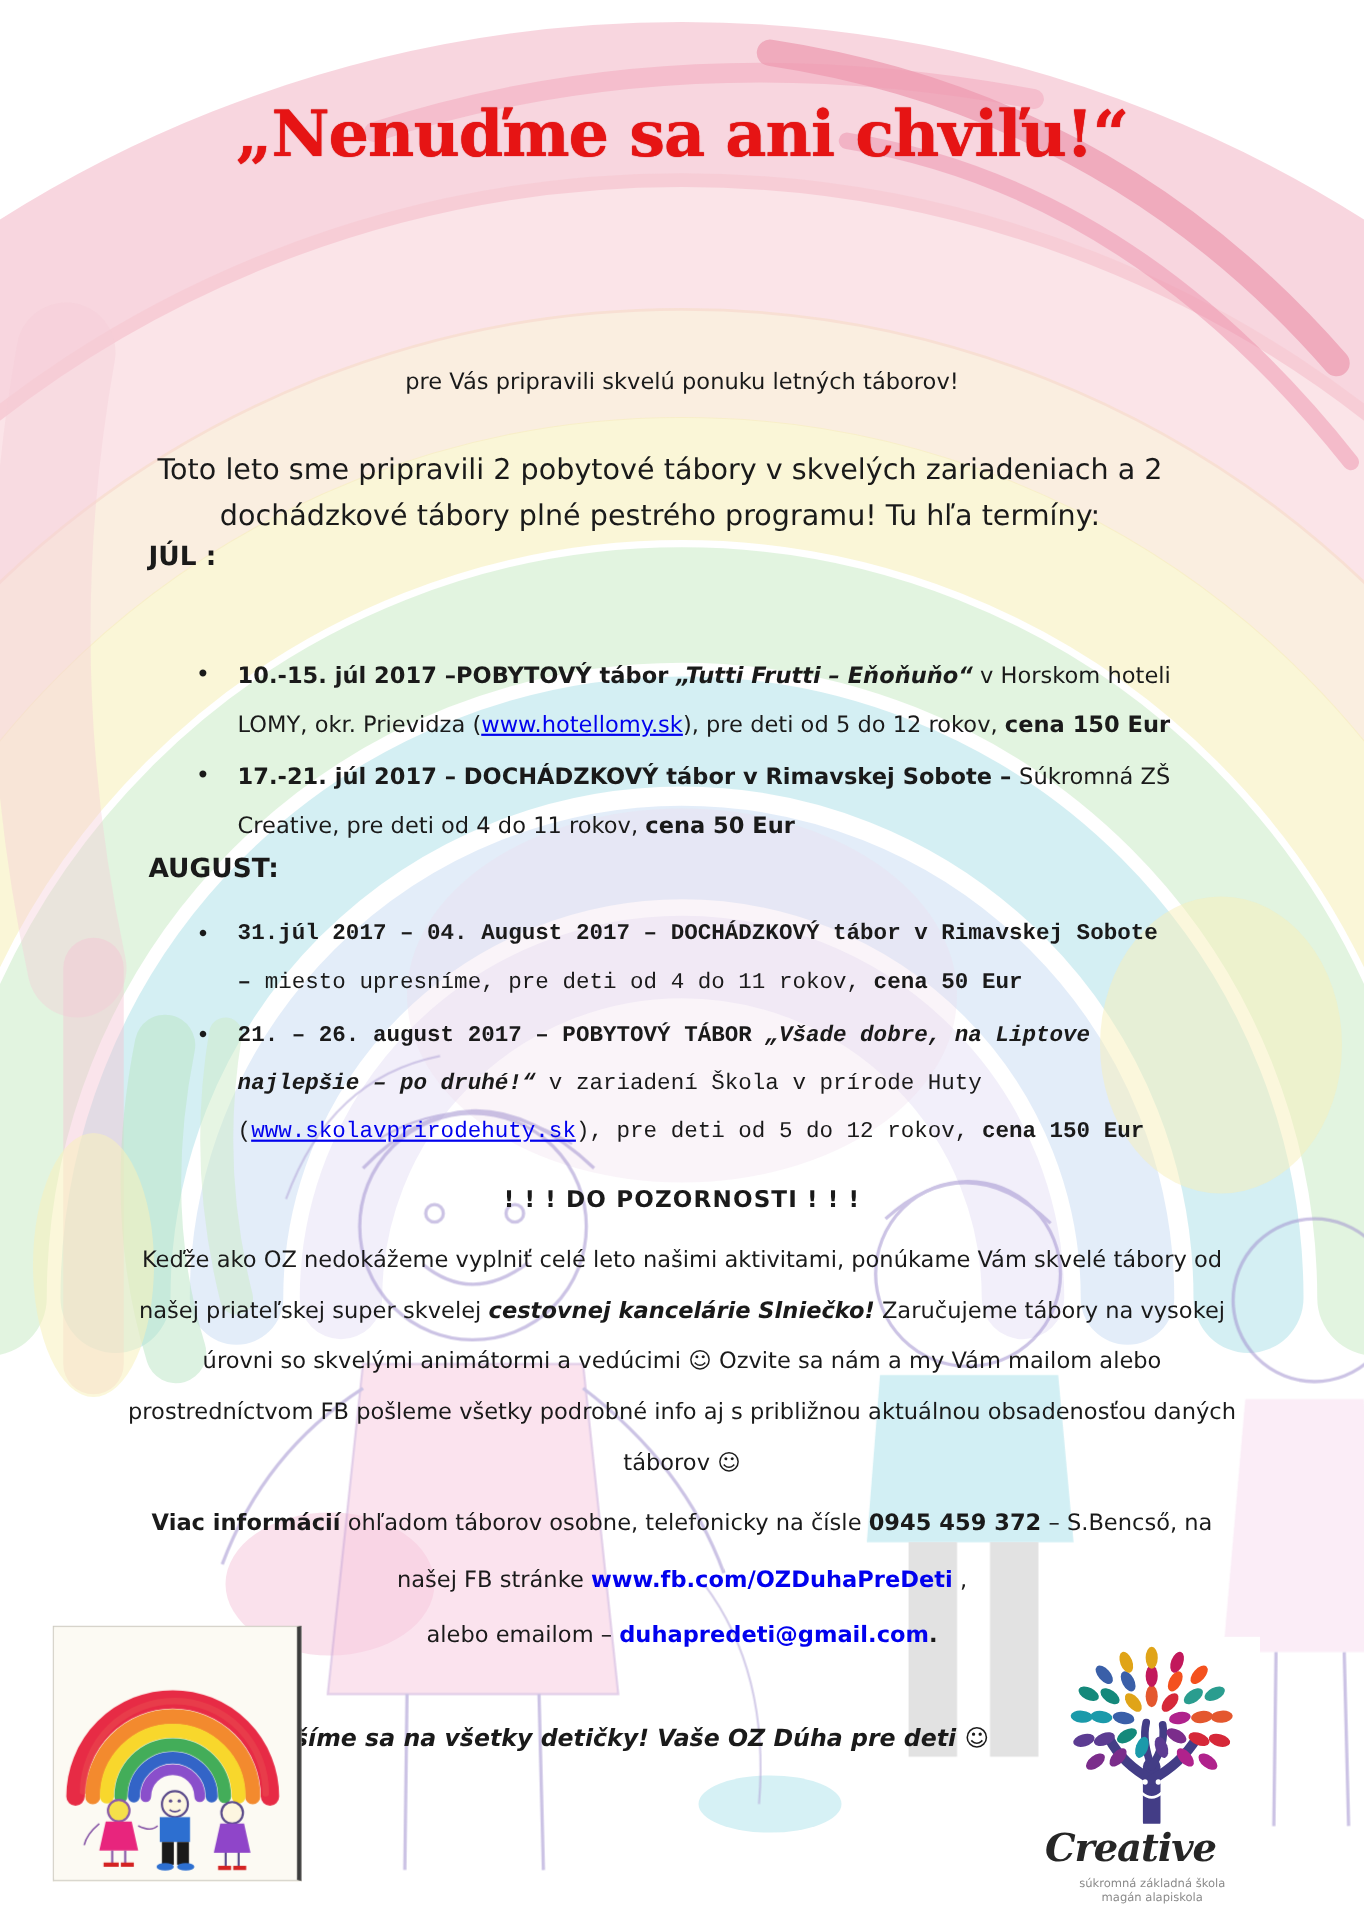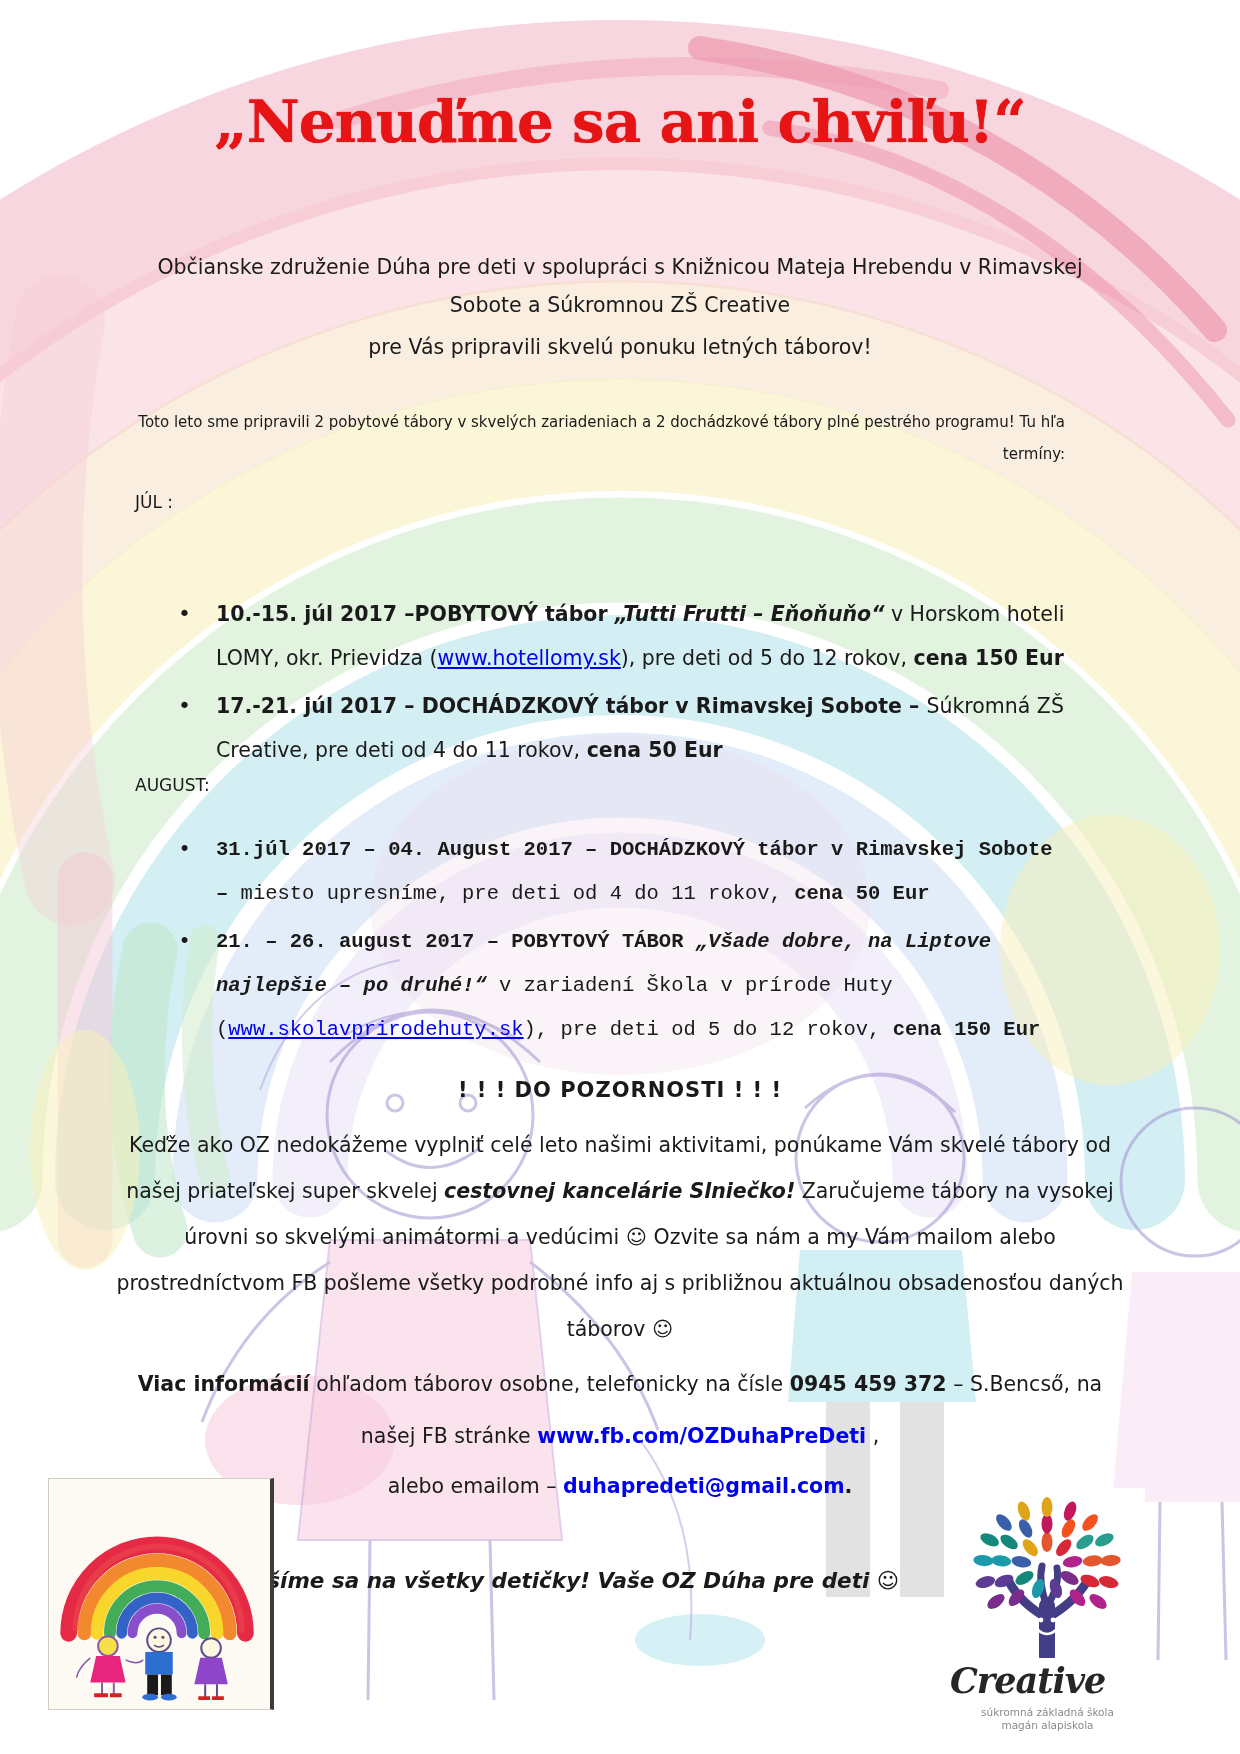--- a/index.html
+++ b/index.html
@@ -14,23 +14,23 @@
   .title{
     position:absolute;top:88px;left:0;width:100%;text-align:center;
     font-family:"DejaVu Serif","Liberation Serif",serif;
     font-weight:bold;font-size:58px;letter-spacing:-1px;color:#e61414;
     text-shadow:0 0 1px #c01010;
   }
   .intro1{position:absolute;top:248px;left:150px;width:940px;text-align:center;
     font-size:20.5px;line-height:38px;}
   .intro2{position:absolute;top:335px;left:150px;width:940px;text-align:center;
     font-size:20.5px;}
-  .summary{position:absolute;top:406px;left:135px;width:930px;text-align:right;
-    font-size:15px;line-height:32px;}
-  .month-h{position:absolute;left:135px;font-size:17px;font-weight:normal;}
+  .summary{position:absolute;top:406px;left:135px;width:930px;text-align:center;
+    font-size:26px;line-height:42px;}
+  .month-h{position:absolute;left:135px;font-size:24px;font-weight:bold;}
   .july-h{top:492px;}
   .august-h{top:775px;}
   ul.camps{position:absolute;left:170px;width:900px;margin:0;padding:0;list-style:none;}
   ul.july{top:592px;}
   ul.august{top:828px;font-family:Liberation Mono, monospace;}
   ul.camps li{position:relative;padding-left:46px;margin:0 0 4px 0;
     font-size:20.5px;line-height:44px;}
   ul.camps li::before{content:"•";position:absolute;left:8px;top:0;
     font-size:22px;line-height:44px;color:#1a1a1a;}
   .attn-h{position:absolute;top:1078px;left:120px;width:1000px;text-align:center;
@@ -114,21 +114,20 @@
       <path d="M 1132 1272 L 1240 1272 L 1252 1502 L 1112 1502 Z" fill="#f6d9ee" opacity="0.85"></path>
       <circle cx="1195" cy="1182" r="74" fill="none" stroke="#a293cf" stroke-width="3"></circle>
       <path d="M 1160 1502 L 1158 1660 M 1222 1502 L 1226 1660" fill="none" stroke="#a293cf" stroke-width="3"></path>
       <path d="M 640 1440 Q 700 1520 690 1640" fill="none" stroke="#b3a6d8" stroke-width="2"></path>
       <path d="M 260 1090 Q 300 980 400 960" fill="none" stroke="#b3a6d8" stroke-width="2"></path>
     </g>
   </svg>
 
   <div class="title">„Nenuďme sa ani chviľu!“</div>
 
-  <div class="intro1">Občianske združenie Dúha pre deti v spolupráci s Knižnicou Mateja Hrebendu v Rimavskej Sobote a Súkromnou ZŠ Creative</div>
   <div class="intro2">pre Vás pripravili skvelú ponuku letných táborov!</div>
   <div class="summary">Toto leto sme pripravili 2 pobytové tábory v skvelých zariadeniach a 2 dochádzkové tábory plné pestrého programu! Tu hľa termíny:</div>
 
   <div class="month-h july-h">JÚL :</div>
   <ul class="camps july">
     <li><span class="r-b">10.-15. júl 2017 –POBYTOVÝ tábor </span><span class="r-bi">„Tutti Frutti – Eňoňuňo“</span><span class="r-n">  v Horskom hoteli LOMY, okr. Prievidza (</span><span class="r-link">www.hotellomy.sk</span><span class="r-n">), pre deti od 5 do 12 rokov, </span><span class="r-b">cena 150 Eur</span></li>
     <li><span class="r-b">17.-21. júl 2017 – DOCHÁDZKOVÝ tábor v Rimavskej Sobote – </span><span class="r-n">Súkromná ZŠ Creative, pre deti od 4 do 11 rokov, </span><span class="r-b">cena 50 Eur</span></li>
   </ul>
 
   <div class="month-h august-h">AUGUST:</div>

